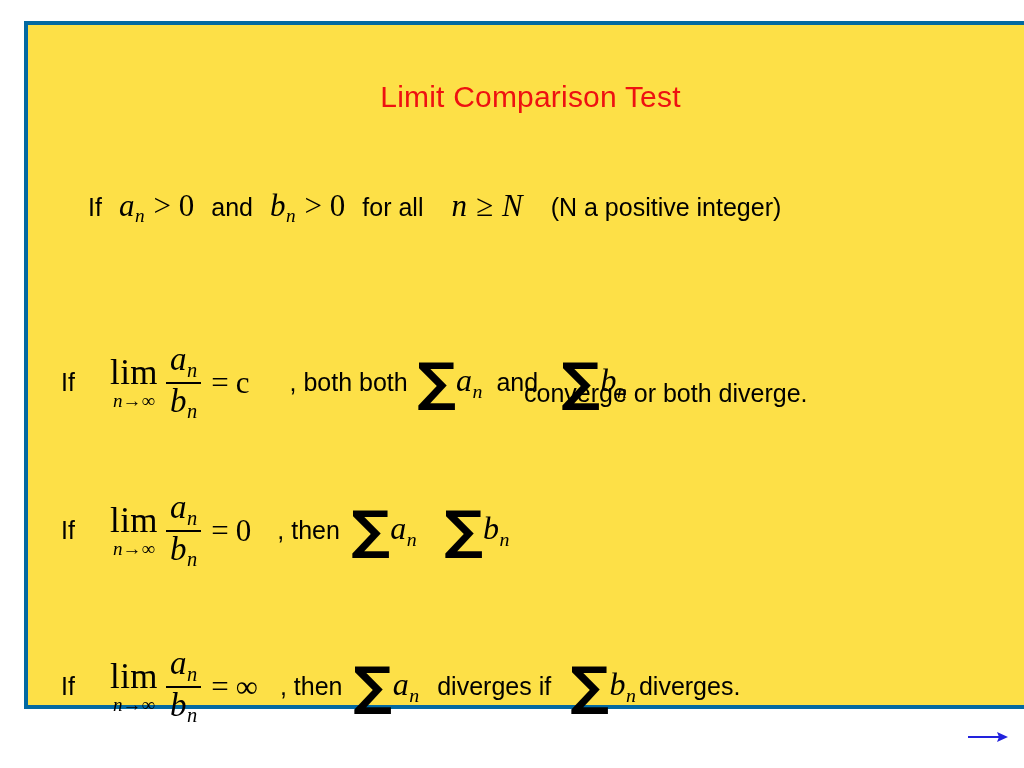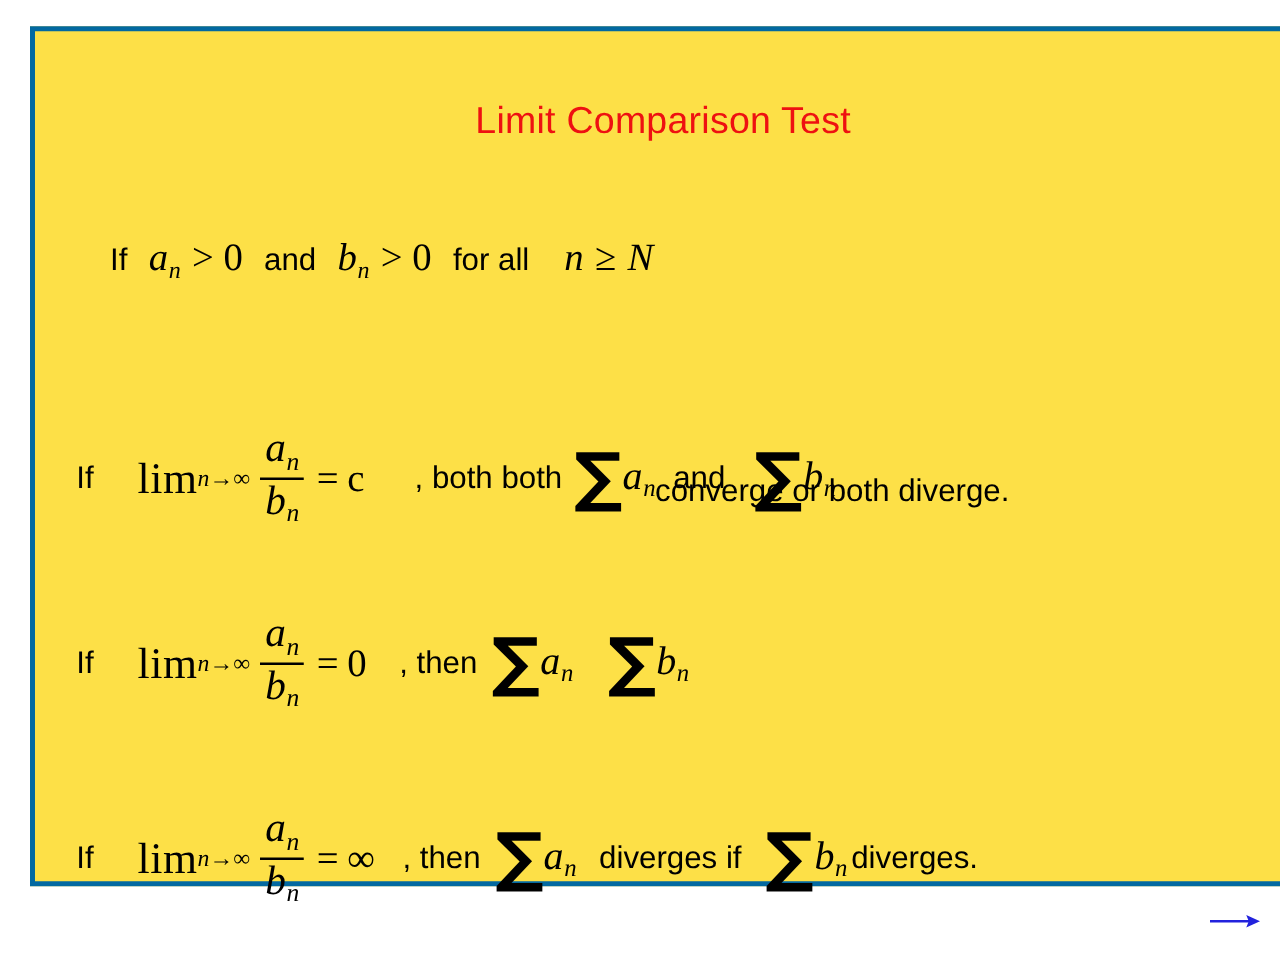--- a/index.html
+++ b/index.html
@@ -93,21 +93,21 @@
 
   
   .limit {
     display: inline-flex;
     align-items: center;
     font-family: "Liberation Serif", serif;
     color: #000;
   }
   .lim-op {
     display: inline-flex;
-    flex-direction: row;
+    flex-direction: column;
     align-items: center;
     line-height: 1;
     margin-right: 5px;
   }
   .lim-word {
     font-size: 35px;
     font-style: normal;
     letter-spacing: 0.5px;
   }
   .lim-under {
@@ -206,20 +206,21 @@
     <span class="math up">&gt; 0</span>
     <span class="gap-m"></span>
     <span class="txt">for all</span>
     <span class="gap-l"></span>
     <span class="math">n</span>
     <span class="gap-s"></span>
     <span class="math up">≥</span>
     <span class="gap-s"></span>
     <span class="math">N</span>
     <span class="gap-l"></span>
+    <span class="txt">(N a positive integer)</span>
   </div>
 
   <div class="stmt" style="left:33px; top:318px;">
     <span class="stmt-if">If</span>
     <span style="display:inline-block;width:35px;"></span>
 
     <span class="limit">
       <span class="lim-op">
         <span class="lim-word">lim</span>
         <span class="lim-under"><span>n</span><span class="arrow">→</span><span class="arrow">∞</span></span>

